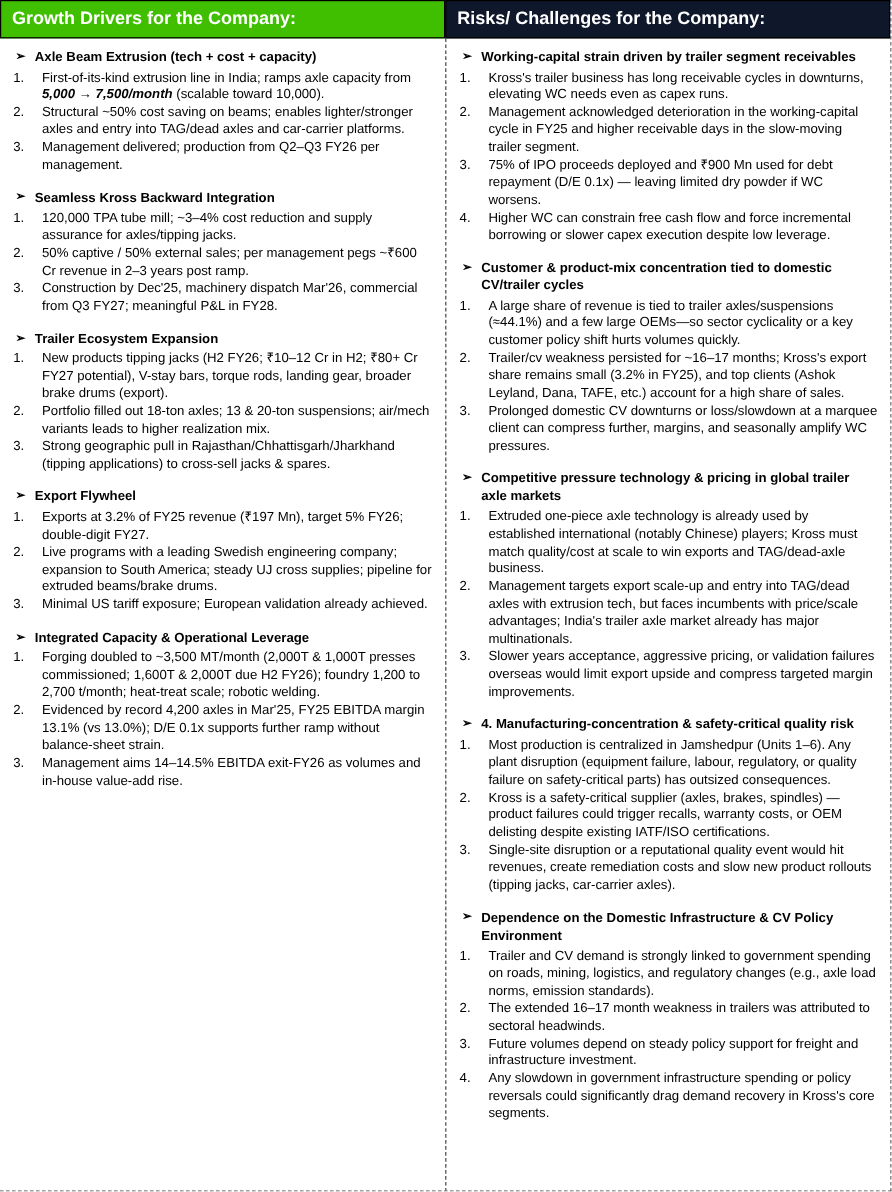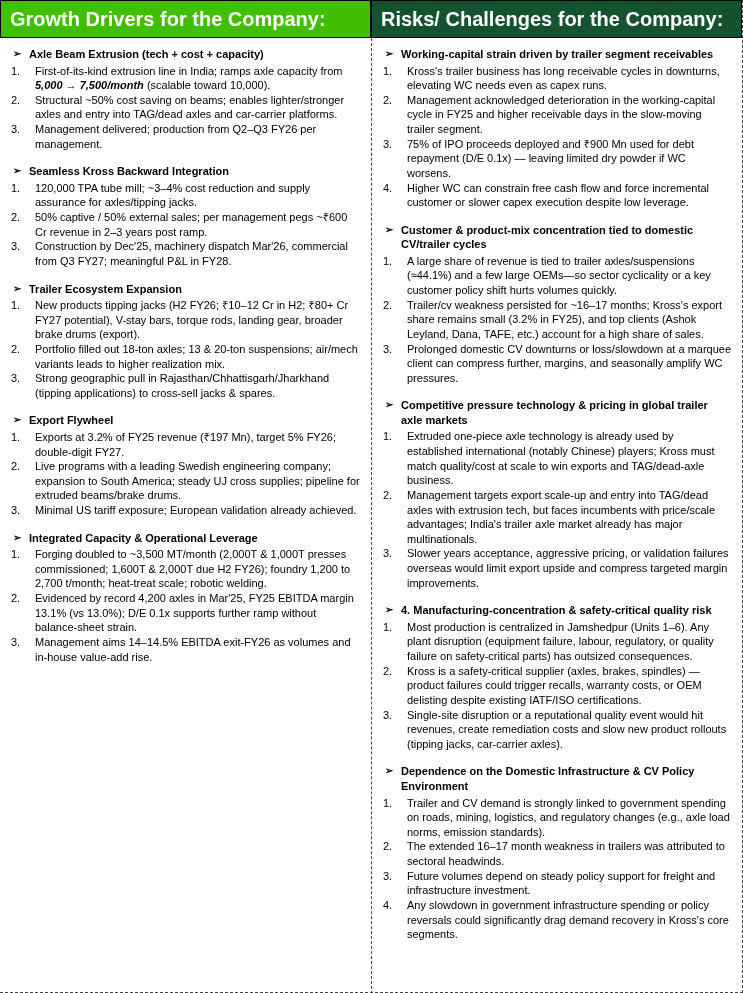--- a/index.html
+++ b/index.html
@@ -18,21 +18,21 @@
   }
   .headers {
     display: flex;
     width: 100%;
   }
   .header-cell {
     width: 50%;
     border: 1px solid #000;
     color: #ffffff;
     font-weight: bold;
-    font-size: 20px;
+    font-size: 15px;
     padding: 6px 8px 6px 9px;
     line-height: 1.2;
   }
   .cols {
     display: flex;
     width: 100%;
     height: calc(100% - 31px);
   }
   .col {
     width: 50%;
@@ -79,21 +79,21 @@
     padding-right: 2px;
   }
   .b { font-weight: bold; font-style: italic; }
 </style>
 </head>
 <body>
 
 <div class="page">
   <div class="headers">
     <div class="header-cell" style="background: rgb(63, 191, 0);">Growth Drivers for the Company:</div>
-    <div class="header-cell" style="background: #14532d;">Risks/ Challenges for the Company:</div>
+    <div class="header-cell" style="background: #0f172a;">Risks/ Challenges for the Company:</div>
   </div>
   <div class="cols">
     <div class="col left">
       <div class="sections">
           <div class="section">
             <div class="sec-title">
               <span class="arrow">➢</span>
               <span class="sec-title-text">Axle Beam Extrusion (tech + cost + capacity)</span>
             </div>
             <div class="item">
@@ -197,21 +197,21 @@
             <div class="item">
               <span class="num">2.</span>
               <div class="itext">Management acknowledged deterioration in the working-capital cycle in FY25 and higher receivable days in the slow-moving trailer segment.</div>
             </div>
             <div class="item">
               <span class="num">3.</span>
               <div class="itext">75% of IPO proceeds deployed and ₹900 Mn used for debt repayment (D/E 0.1x) — leaving limited dry powder if WC worsens.</div>
             </div>
             <div class="item">
               <span class="num">4.</span>
-              <div class="itext">Higher WC can constrain free cash flow and force incremental customer or slower capex execution despite low leverage.</div>
+              <div class="itext">Higher WC can constrain free cash flow and force incremental borrowing or slower capex execution despite low leverage.</div>
             </div>
           </div>
           <div class="section">
             <div class="sec-title">
               <span class="arrow">➢</span>
               <span class="sec-title-text">Customer &amp; product-mix concentration tied to domestic CV/trailer cycles</span>
             </div>
             <div class="item">
               <span class="num">1.</span>
               <div class="itext">A large share of revenue is tied to trailer axles/suspensions (≈44.1%) and a few large OEMs—so sector cyclicality or a key customer policy shift hurts volumes quickly.</div>

